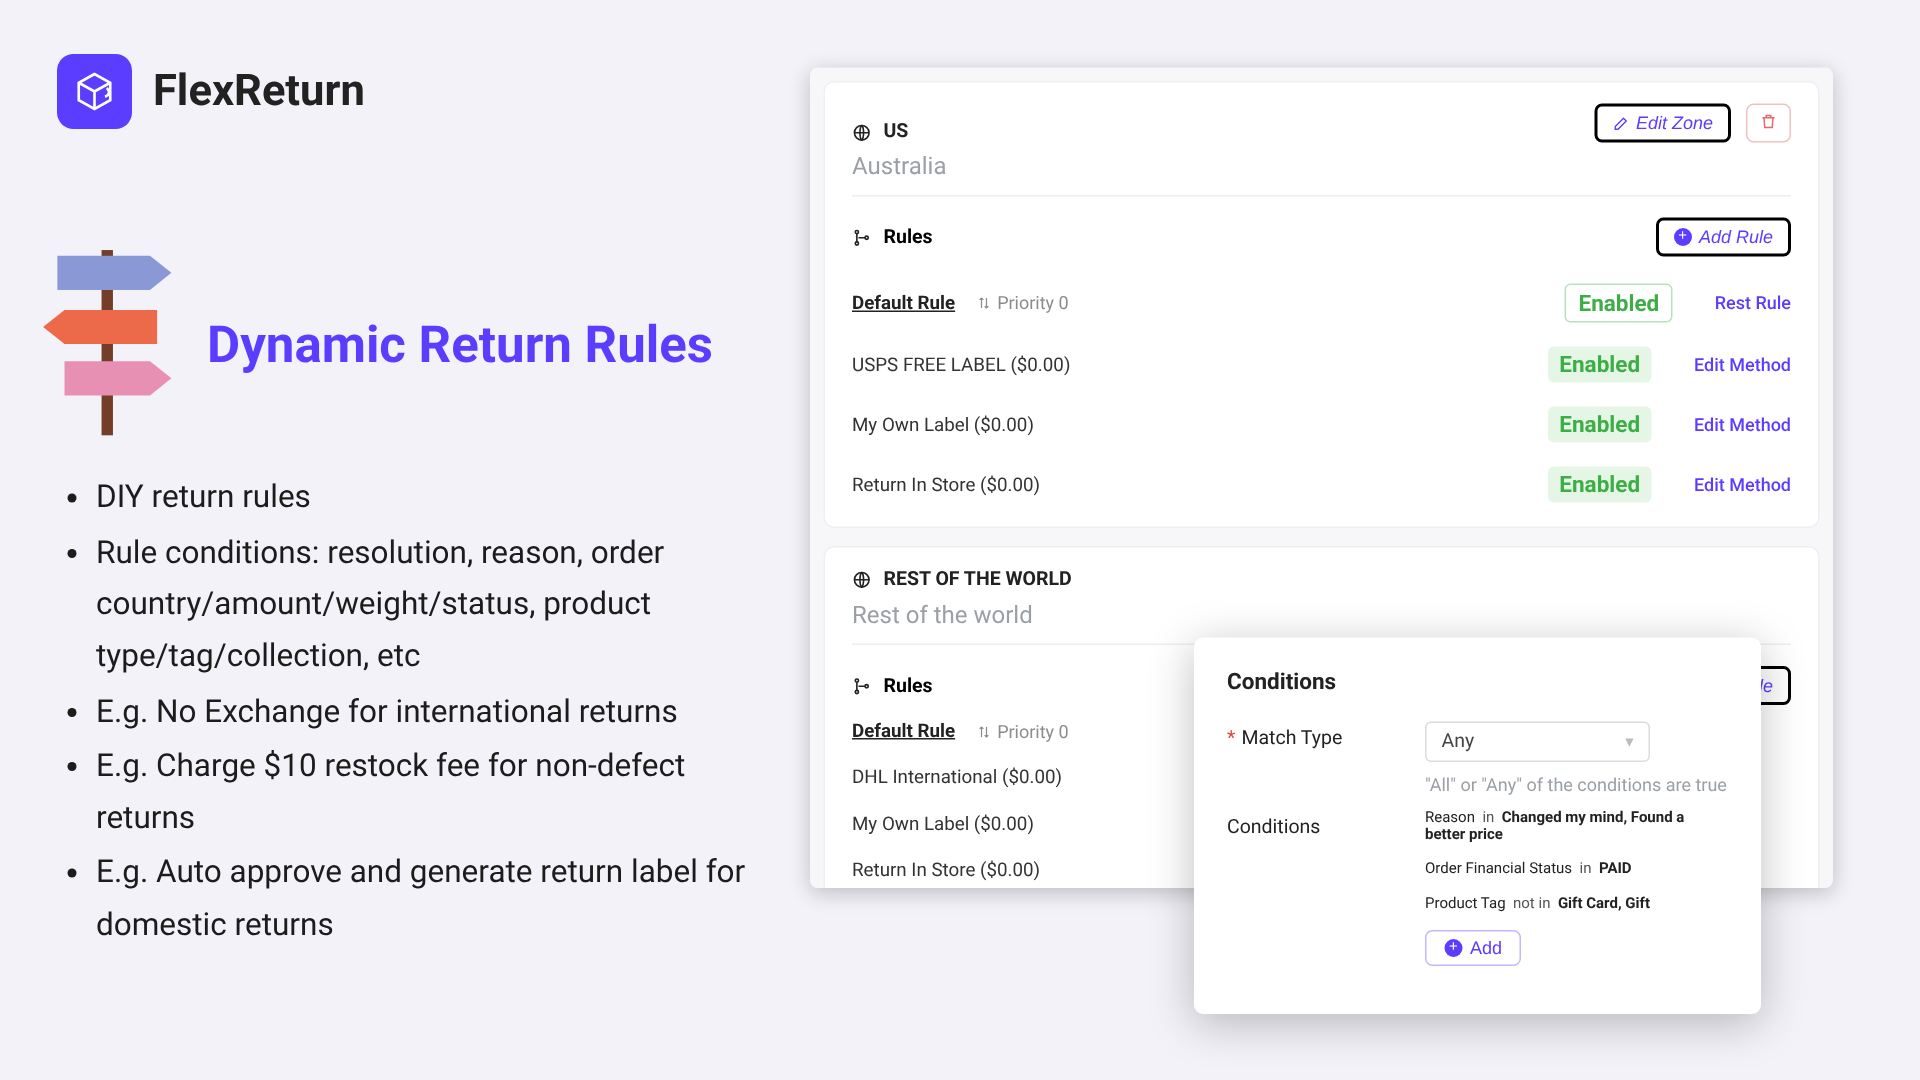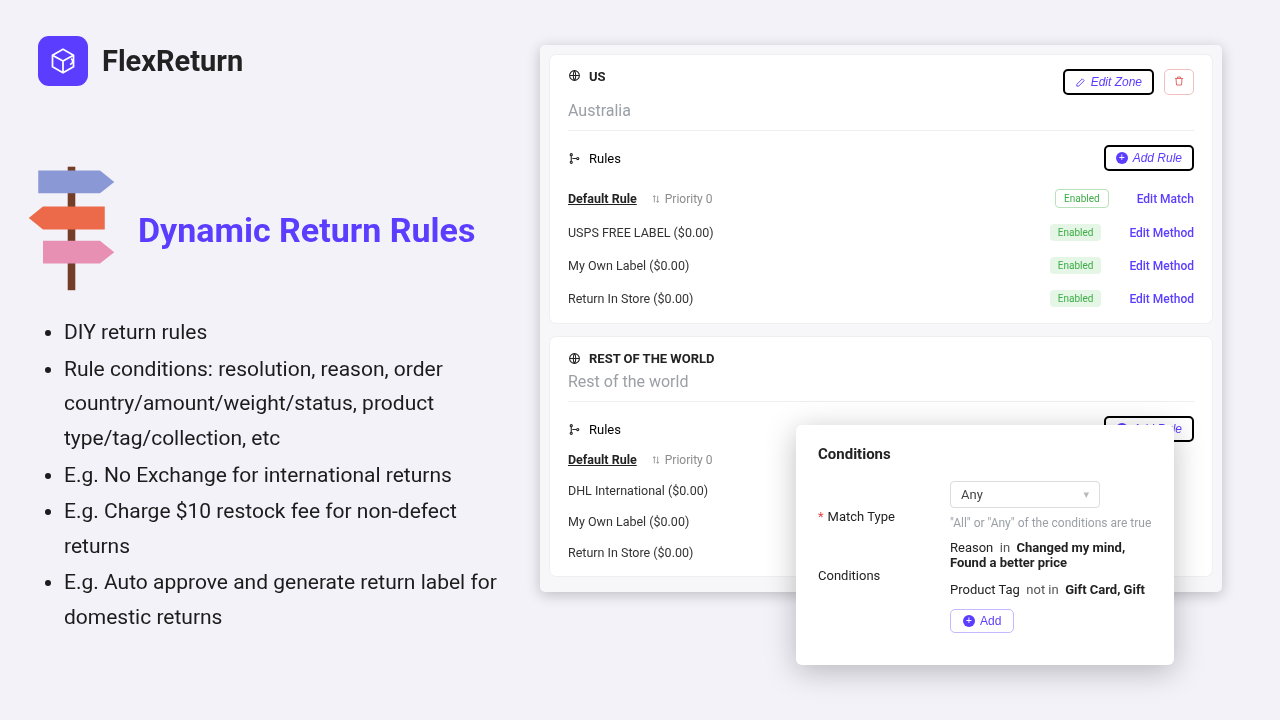--- a/index.html
+++ b/index.html
@@ -13,50 +13,50 @@
 
   .hero { position: absolute; top: 160px; left: 24px; width: 490px; }
   .signpost { position: absolute; top: 0; left: 0; width: 95px; height: 135px; }
   .hero-title { font-size: 34px; font-weight: 700; color: #5b3dff; margin-left: 114px; margin-top: 50px; }
   .bullets { position: absolute; top: 155px; left: 40px; width: 460px; font-size: 21px; line-height: 1.65; color: #1c1c1c; }
   .bullets li { margin-bottom: 2px; }
 
   
   .app { position: absolute; top: 45px; left: 540px; width: 682px; height: 547px; background:#f7f7f9; border-radius: 5px; box-shadow: 0 3px 14px rgba(0,0,0,.22); padding: 10px 10px; overflow: hidden; }
   .card { background:#fff; border-radius:6px; margin-bottom:14px; padding: 14px 18px 8px; box-shadow: 0 0 0 1px rgba(0,0,0,.03);}
-  .zone-head { display:flex; align-items:flex-start; gap:8px; }
+  .zone-head { display:flex; align-items:flex-end; gap:8px; }
   .zone-title { font-weight:700; color:#222; font-size:13px; }
   .zone-actions { margin-left:auto; display:flex; gap:10px; }
   .btn-outline { border:2px solid #000000; color:#5b3dff; background:#fff; font-size:12px; font-weight:500; padding:4px 10px; border-radius:5px; cursor:pointer; display:inline-flex; gap:5px; align-items:center;font-style:italic; }
   .btn-del { border:1px solid #f2c0c0; background:#fff; padding:4px 8px; border-radius:5px; color:#e46a6a; cursor:pointer; }
   .zone-sub { color:#9aa0a6; font-size:16px; margin-top:6px; padding-bottom:10px; border-bottom:1px solid #eee;}
   .rules-head { display:flex; align-items:center; gap:8px; padding-top:14px; padding-bottom:10px;}
-  .rules-title { font-weight:400; font-size:13px; }
+  .rules-title { font-weight:700; font-size:13px; }
   .rule-line { display:flex; align-items:center; padding:8px 0; font-size:12.5px; }
   .rule-default-name { font-weight:700; color:#222;text-decoration:underline; }
   .priority { color:#8c8c8c; font-size:12px; margin-left:14px; display:inline-flex; align-items:center; gap:4px;text-align:right; }
-  .badge-enabled { background:#e5f6e6; color:#3cae45; font-size:10px; font-weight:400; padding:3px 8px; border-radius:4px; margin-left:auto; }
+  .badge-enabled { background:#e5f6e6; color:#3cae45; font-size:15px; font-weight:700; padding:3px 8px; border-radius:4px; margin-left:auto; }
   .badge-enabled.outline { background:#fff; border:1px solid #b9e2bb; }
   .link-action { color:#5b3dff; font-size:12px; font-weight:500; margin-left:28px; cursor:pointer; }
   .rule-line.method .rule-name { color:#333; }
 
   .card.second-zone .zone-head { align-items:center; }
   .card.second-zone .rules-head { padding-bottom:2px; }
 
   
   .popover { position:absolute; top:425px; left:796px; width:378px; background:#fff; border-radius:6px; box-shadow:0 6px 30px rgba(0,0,0,.25); padding:20px 22px 22px; }
   .pop-title { font-weight:700; color:#222; font-size:15px; margin-bottom:18px; }
   .pop-row { display:flex; align-items:flex-start; margin-bottom:10px; font-size:13px; }
-  .pop-label { width:132px; padding-top:4px; color:#222;margin-top:24px; }
+  .pop-label { width:132px; padding-top:4px; color:#222; }
   .pop-label .req { color:#e04545; margin-right:4px; }
   .pop-body { flex:1; }
   .select { width:150px; border:1px solid #dcdcdc; border-radius:4px; padding:5px 10px; font-size:13px; color:#444; display:flex; justify-content:space-between; align-items:center; cursor:pointer; }
   .select-caret { color:#bbb; font-size:11px; }
   .hint { color:#9aa0a6; font-size:12px; margin-top:8px; }
-  .cond-line { font-size:13px; color:#555; margin-bottom:12px; }
+  .cond-line { font-size:10px; color:#555; margin-bottom:12px; }
   .cond-line .f { color:#222; }
   .cond-line .b { font-weight:700; color:#222; }
   .btn-add { border:1px solid #c3b9ff; color:#5b3dff; background:#fff; font-size:12px; padding:4px 12px; border-radius:5px; cursor:pointer; display:inline-flex; gap:5px; align-items:center; }
 
   .icon-circle-plus { width:12px; height:12px; border-radius:50%; background:#5b3dff; color:#fff; display:inline-flex; align-items:center; justify-content:center; font-size:10px; line-height:1; }
   .globe { width:13px; height:13px; }
 </style>
 </head>
 <body>
 
@@ -137,21 +137,21 @@
 
     <div class="rule-line">
       <span class="rule-default-name">Default Rule</span>
       <span class="priority">
         <svg width="10" height="10" viewBox="0 0 24 24" fill="none" stroke="#8c8c8c" stroke-width="2">
             <path d="M8 4v16M8 4l-3 3M8 4l3 3M16 20V4M16 20l-3-3M16 20l3-3"></path>
           </svg>
         <span>Priority 0</span>
       </span>
       <span class="badge-enabled outline">Enabled</span>
-      <span class="link-action">Edit Match</span>
+      <span class="link-action">Rest Rule</span>
     </div>
     <div class="rule-line method">
       <span class="rule-name">USPS FREE LABEL ($0.00)</span>
       <span class="badge-enabled">Enabled</span>
       <span class="link-action">Edit Method</span>
     </div>
     <div class="rule-line method">
       <span class="rule-name">My Own Label ($0.00)</span>
       <span class="badge-enabled">Enabled</span>
       <span class="link-action">Edit Method</span>
@@ -224,20 +224,23 @@
     </div>
   </div>
 
   <div class="pop-row" style="margin-top:10px">
     <div class="pop-label">Conditions</div>
     <div class="pop-body">
       <div class="cond-line">
         <span class="f">Reason</span>&nbsp;&nbsp;<span>in</span>&nbsp;&nbsp;<span class="b">Changed my mind, Found a better price</span>
       </div>
       <div class="cond-line">
+        <span class="f">Order Financial Status</span>&nbsp;&nbsp;<span>in</span>&nbsp;&nbsp;<span class="b">PAID</span>
+      </div>
+      <div class="cond-line">
         <span class="f">Product Tag</span>&nbsp;&nbsp;<span>not in</span>&nbsp;&nbsp;<span class="b">Gift Card, Gift</span>
       </div>
       <button class="btn-add">
         <span class="icon-circle-plus">+</span>
         <span>Add</span>
       </button>
     </div>
   </div>
 </div>
 

